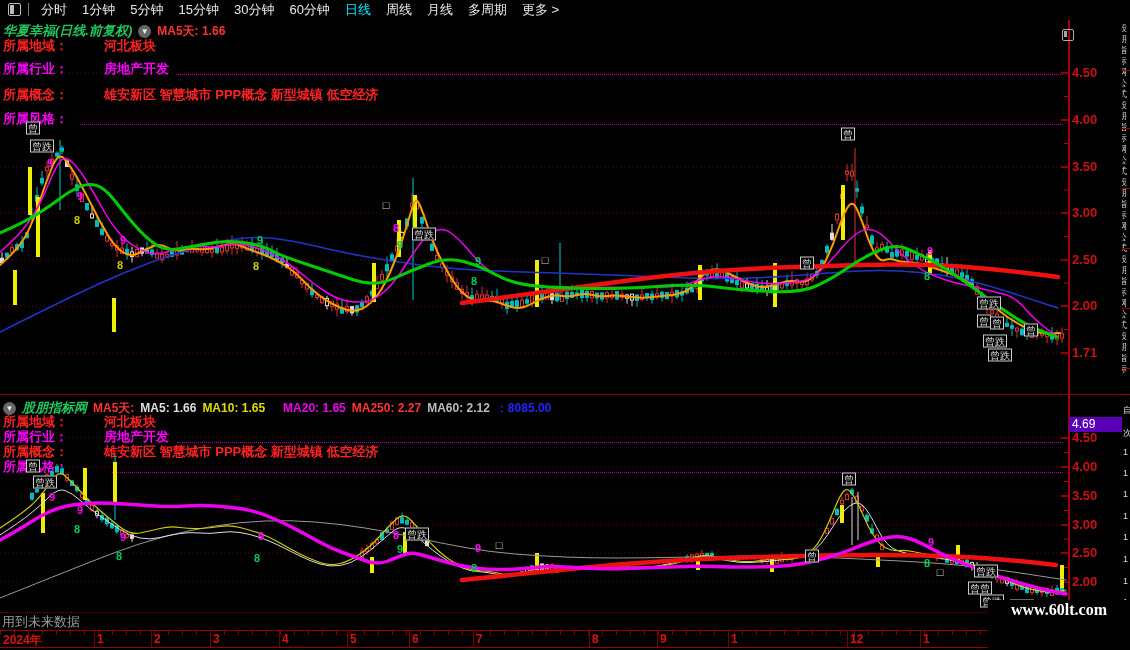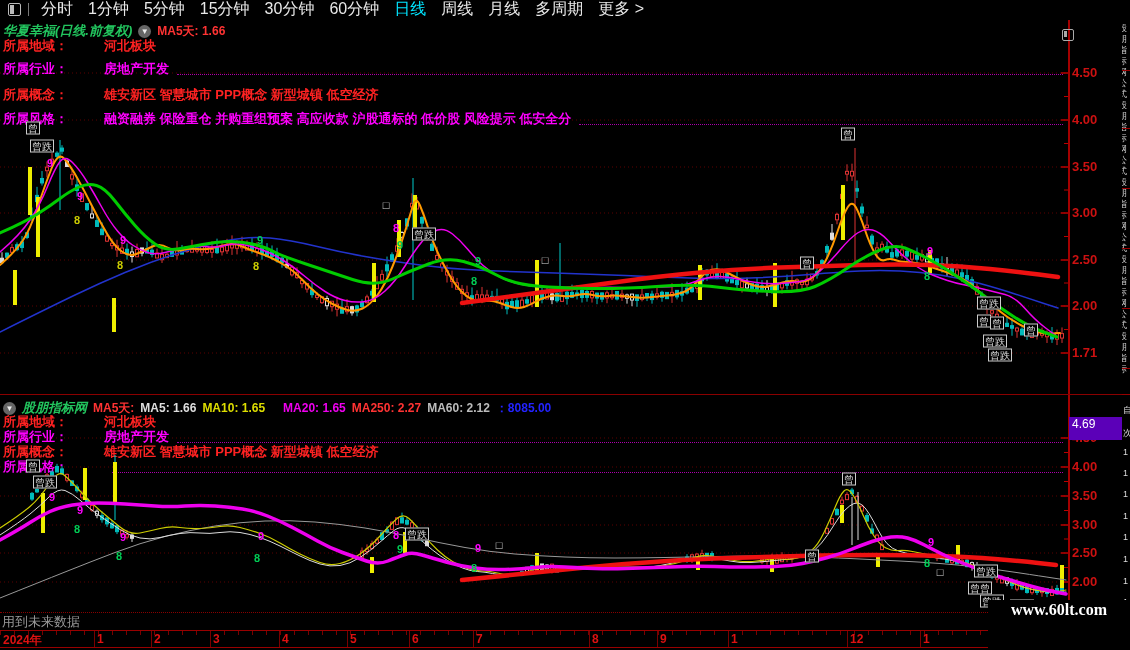--- a/index.html
+++ b/index.html
@@ -3,42 +3,42 @@
 <meta charset="utf-8">
 <style>
   html,body{margin:0;padding:0;background:#000;}
   #app{position:relative;width:1130px;height:650px;background:#000;overflow:hidden;
        font-family:"Liberation Sans","DejaVu Sans",sans-serif;color:#ddd;}
   
   .toolbar{position:absolute;left:0;top:0;width:1130px;height:19px;display:flex;align-items:center;z-index:12;background:#000;}
   .tb-icon{width:11px;height:11px;border:1px solid #bbb;border-radius:2px;margin:0 7px 0 8px;position:relative;flex:none;}
   .tb-icon:after{content:"";position:absolute;left:1px;top:1px;bottom:1px;width:4px;background:#bbb;}
   .tb-sep{width:1px;height:13px;background:#777;margin-right:12px;flex:none;}
-  .period{font-size:16px;color:#e8e8e8;margin-right:15px;white-space:nowrap;cursor:default;}
+  .period{font-size:13px;color:#e8e8e8;margin-right:15px;white-space:nowrap;cursor:default;}
   .period.active{color:#00e5ff;}
   .tb-right{margin-left:auto;display:flex;gap:3px;margin-right:18px;}
   .tb-btn{border:1px solid #8a0000;color:#ff4545;font-size:12px;line-height:14px;padding:0 3px;white-space:nowrap;cursor:default;}
   
   .hdr{position:absolute;display:flex;align-items:center;gap:6px;font-size:13px;z-index:4;white-space:nowrap;}
   .title{color:#22c55e;font-weight:bold;font-style:italic;}
   .circ{width:13px;height:13px;border-radius:50%;background:#666;color:#eee;font-size:8px;line-height:13px;text-align:center;flex:none;}
   .ma-red{color:#ff3333;font-size:12px;font-weight:bold;}
   .ma-item{font-size:12px;font-weight:bold;}
   
   .inforow{position:absolute;left:3px;display:flex;align-items:flex-end;width:1062px;font-size:13px;font-weight:bold;height:15px;white-space:nowrap;z-index:1;}
   .inforow .lbl{display:inline-block;min-width:69px;}
   .inforow .val{margin-left:32px;}
   .c-red{color:#ff2222;}
   .c-mag{color:#ff00ff;}
   .leader{flex:1;margin:0 2px 3px 8px;border-bottom:1px dotted #aa00aa;height:0;}
   svg.chart{position:absolute;left:0;z-index:2;}
   .vaxis{position:absolute;left:1068px;top:20px;width:2px;height:626px;background:#a50000;z-index:3;}
   .divider{position:absolute;left:0;top:394px;width:1122px;height:1px;background:#8a0000;z-index:3;}
   .axislabel{position:absolute;left:1072px;width:42px;text-align:left;font-size:13px;font-weight:bold;color:#cc1111;z-index:6;}
-  .badge469{position:absolute;left:1069px;top:417px;width:51px;height:23px;background:#5b00b8;color:#fff;font-size:12px;line-height:15px;padding-left:3px;z-index:7;}
+  .badge469{position:absolute;left:1069px;top:417px;width:51px;height:15px;background:#5b00b8;color:#fff;font-size:12px;line-height:15px;padding-left:3px;z-index:7;}
   .panelicon{position:absolute;left:1062px;top:29px;width:10px;height:10px;border:1px solid #aaa;border-radius:2px;z-index:7;}
   .panelicon:after{content:"";position:absolute;left:1px;top:1px;width:3px;height:6px;background:#aaa;}
   .dotline{position:absolute;left:0;top:612px;width:1068px;border-top:1px dotted #880000;z-index:3;}
   .future{position:absolute;left:2px;top:613px;font-size:13px;color:#999;z-index:8;}
   
   .timeline{position:absolute;left:0;top:630px;width:1122px;height:16px;border-top:1px solid #990000;border-bottom:1px solid #990000;z-index:10;background:#000;}
   .tl-ticks{position:absolute;left:0;top:0;width:100%;height:4px;background:repeating-linear-gradient(90deg,#7a0000 0 1px,transparent 1px 14px);}
   .tl-label{position:absolute;top:1px;font-size:12px;font-weight:bold;color:#dd1111;white-space:nowrap;}
   .tl-sep{position:absolute;top:0;width:1px;height:16px;background:#7a0000;}
   .tl-badge{position:absolute;top:0;height:15px;background:#5b00b8;color:#fff;font-size:12px;line-height:15px;padding:0 3px;font-weight:bold;white-space:nowrap;z-index:11;}
@@ -105,21 +105,20 @@
         <span class="lbl c-mag">所属行业：</span>
         <span class="val c-mag">房地产开发</span>
         <span class="leader"></span>
       </div>
       <div class="inforow" style="top: 89px;">
         <span class="lbl c-red">所属概念：</span>
         <span class="val c-red">雄安新区 智慧城市 PPP概念 新型城镇 低空经济</span>
       </div>
       <div class="inforow" style="top: 113px;">
         <span class="lbl c-mag">所属风格：</span>
-        <span class="val c-mag">融资融券 保险重仓 并购重组预案 高应收款 沪股通标的 低价股 风险提示 低安全分</span>
         <span class="leader"></span>
       </div>
     </div>
   <div id="rows2">
       <div class="inforow" style="top: 416px;">
         <span class="lbl c-red">所属地域：</span>
         <span class="val c-red">河北板块</span>
       </div>
       <div class="inforow" style="top: 431px;">
         <span class="lbl c-mag">所属行业：</span>

